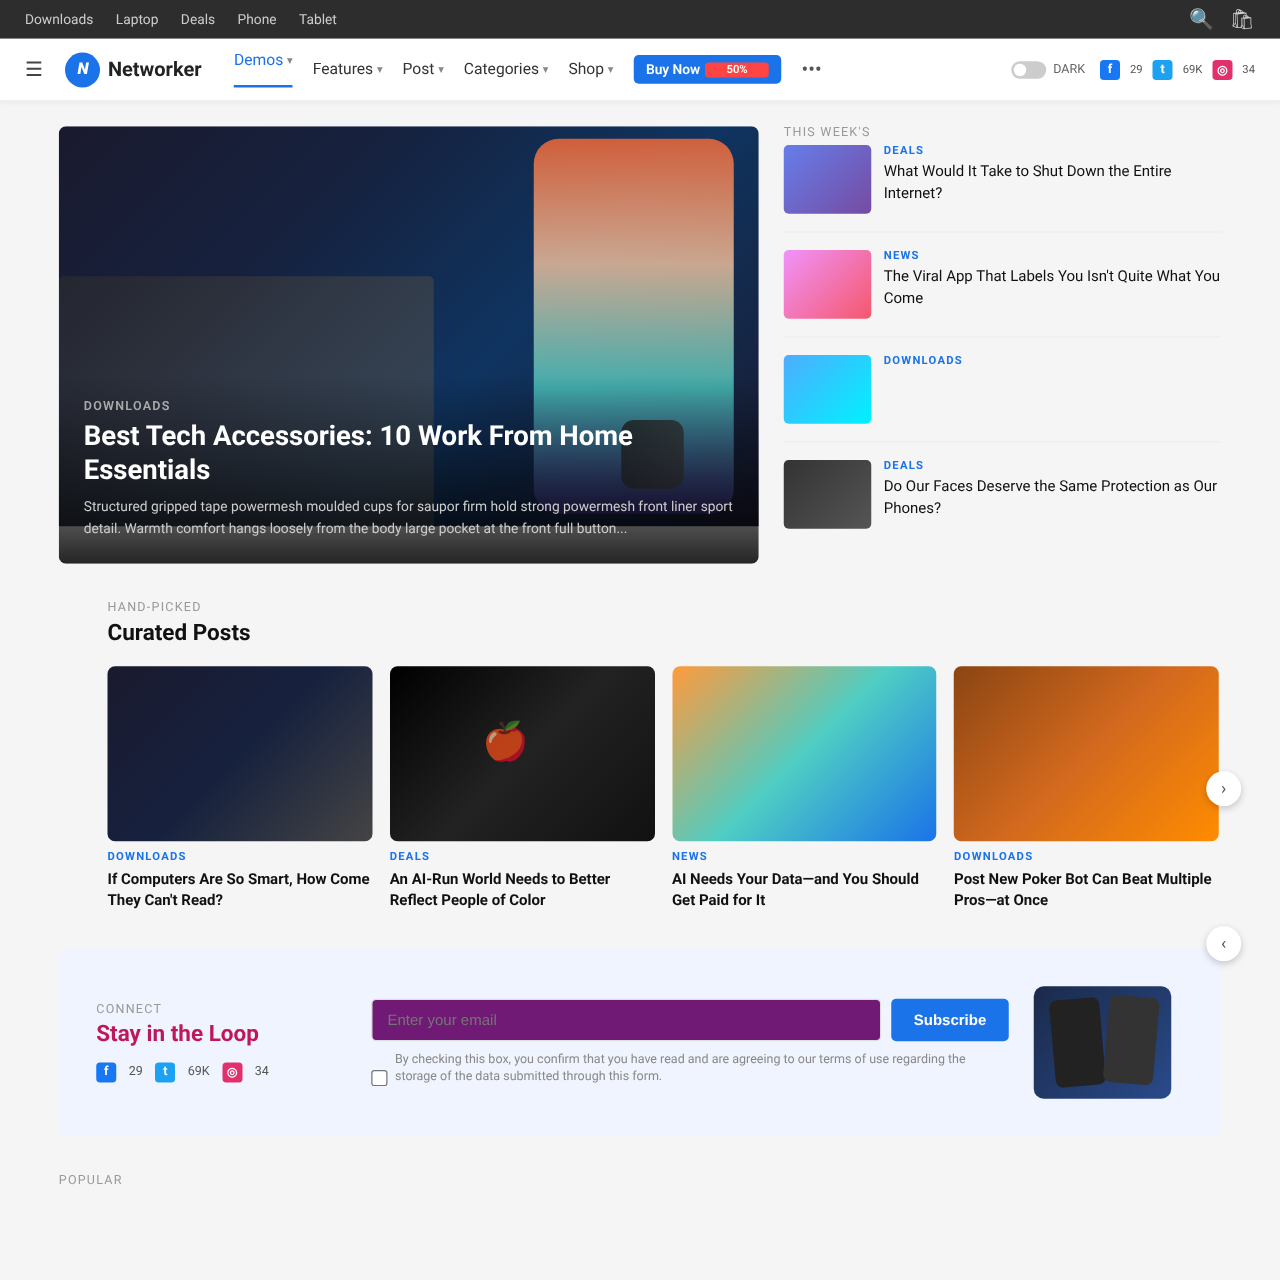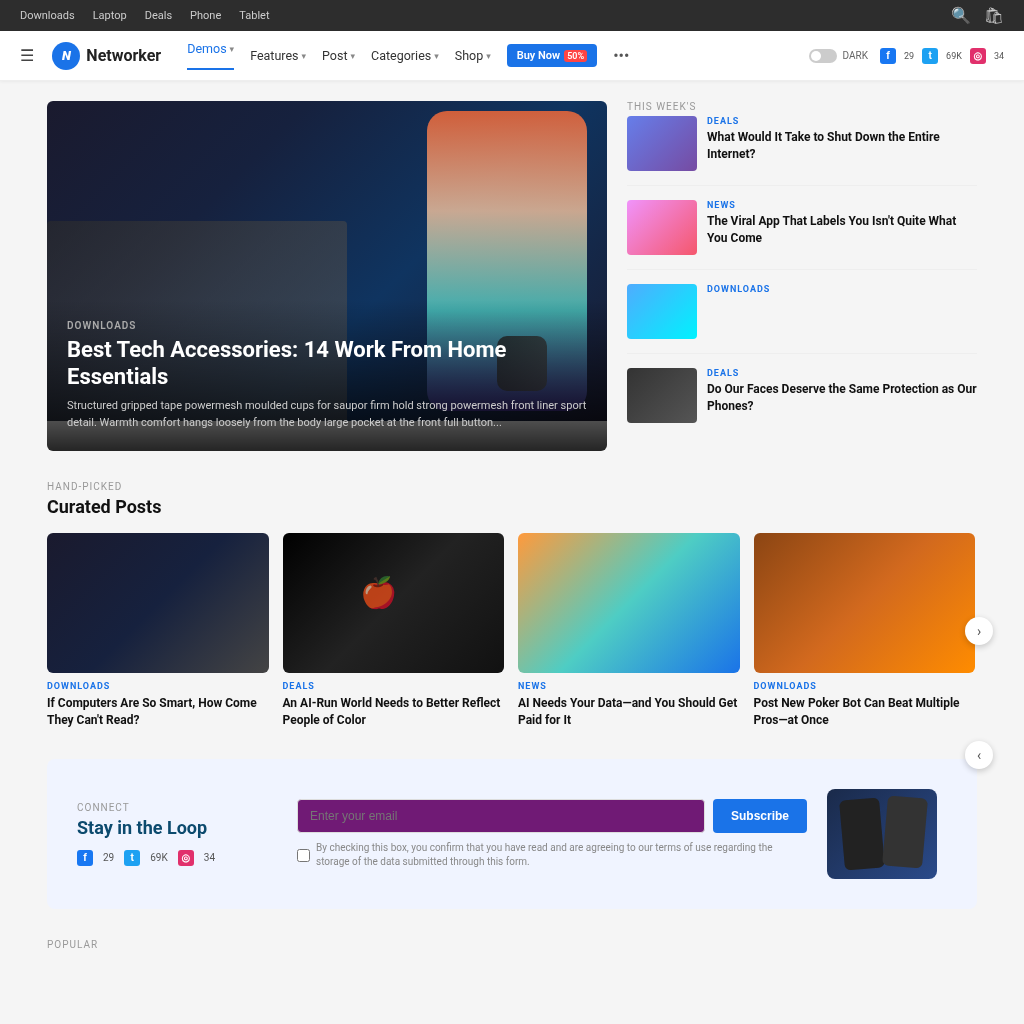--- a/index.html
+++ b/index.html
@@ -15,21 +15,21 @@
     
     .main-nav { background: #fff; padding: 10px 20px; display: flex; align-items: center; gap: 18px; border-bottom: 1px solid #eee; box-shadow: 0 1px 3px rgba(0,0,0,0.05); }
     .hamburger { font-size: 16px; color: #444; cursor: pointer; }
     .logo { display: flex; align-items: center; gap: 6px; font-weight: 700; font-size: 16px; color: #222; text-decoration: none; }
     .logo-icon { width: 28px; height: 28px; background: #1a73e8; border-radius: 50%; display: flex; align-items: center; justify-content: center; color: white; font-weight: 900; font-size: 13px; font-style: italic; }
     .nav-links { display: flex; gap: 16px; align-items: center; margin-left: 8px; }
     .nav-link { color: #333; text-decoration: none; font-size: 12.5px; display: flex; align-items: center; gap: 3px; cursor: pointer; }
     .nav-link.active { color: #1a73e8; border-bottom: 2px solid #1a73e8; padding-bottom: 12px; }
     .nav-link .chevron { font-size: 9px; color: #888; }
     .buy-now-btn { background: #1a73e8; color: white; padding: 5px 10px; border-radius: 4px; font-size: 11px; font-weight: 600; text-decoration: none; display: flex; align-items: center; gap: 4px; }
-    .buy-now-badge { background: #ff4444; color: white; font-size: 9px; padding: 1px 3px; border-radius: 3px; }
+    .buy-now-badge { background: #ff4444; color: white; font-size: 9px; padding: 1px 17px; border-radius: 3px; }
     .more-dots { color: #555; font-size: 16px; cursor: pointer; }
     .nav-right { margin-left: auto; display: flex; align-items: center; gap: 12px; }
     .dark-toggle { display: flex; align-items: center; gap: 6px; font-size: 10px; color: #666; }
     .toggle-switch { width: 28px; height: 14px; background: #ccc; border-radius: 7px; position: relative; cursor: pointer; }
     .toggle-knob { width: 10px; height: 10px; background: white; border-radius: 50%; position: absolute; top: 2px; left: 2px; }
     .social-nav { display: flex; gap: 8px; align-items: center; font-size: 10px; color: #555; }
     .social-icon { width: 16px; height: 16px; border-radius: 3px; display: inline-flex; align-items: center; justify-content: center; font-size: 10px; font-weight: 700; }
     .fb-icon { background: #1877f2; color: white; }
     .tw-icon { background: #1da1f2; color: white; }
     .ig-icon { background: #e1306c; color: white; }
@@ -58,47 +58,47 @@
     .section-title { font-size: 18px; font-weight: 700; margin-bottom: 16px; color: #111; }
     .trending-item { display: flex; gap: 10px; margin-bottom: 14px; padding-bottom: 14px; border-bottom: 1px solid #eee; }
     .trending-item:last-child { border-bottom: none; }
     .trending-thumb { width: 70px; height: 55px; border-radius: 4px; flex-shrink: 0; object-fit: cover; }
     .trending-thumb-1 { background: linear-gradient(135deg, #667eea, #764ba2); }
     .trending-thumb-2 { background: linear-gradient(135deg, #f093fb, #f5576c); }
     .trending-thumb-3 { background: linear-gradient(135deg, #4facfe, #00f2fe); }
     .trending-thumb-4 { background: linear-gradient(135deg, #333, #555); }
     .trending-info { flex: 1; }
     .trending-cat { color: #1a73e8; font-size: 9px; font-weight: 700; letter-spacing: 1px; text-transform: uppercase; margin-bottom: 3px; }
-    .trending-title { font-size: 12px; font-weight: 700; color: #111; line-height: 1.4; cursor: pointer; }
-
-    
-    .curated-section { margin-bottom: 30px; }
+    .trending-title { font-size: 12px; font-weight: 400; color: #111; line-height: 1.4; cursor: pointer; }
+
+    
+    .curated-section { margin-bottom: 30px; margin-left: 39px; }
     .curated-grid { display: flex; gap: 14px; align-items: flex-start; position: relative; }
     .curated-card { flex: 0 0 calc(25% - 11px); }
     .card-image { width: 100%; height: 140px; border-radius: 6px; margin-bottom: 8px; }
     .card-img-1 { background: linear-gradient(135deg, #1a1a2e, #16213e, #444); }
     .card-img-2 { background: linear-gradient(135deg, #000, #222, #111); position: relative; overflow: hidden; }
     .card-img-3 { background: linear-gradient(135deg, #ff9a3c, #4ecdc4, #1a73e8); }
     .card-img-4 { background: linear-gradient(135deg, #8b4513, #d2691e, #ff8c00); }
     .card-cat { color: #1a73e8; font-size: 9px; font-weight: 700; letter-spacing: 1px; text-transform: uppercase; margin-bottom: 4px; }
     .card-title { font-size: 12px; font-weight: 700; color: #111; line-height: 1.4; cursor: pointer; }
     .carousel-btn { position: absolute; right: -16px; top: 50%; transform: translateY(-50%); width: 28px; height: 28px; background: white; border-radius: 50%; display: flex; align-items: center; justify-content: center; box-shadow: 0 2px 6px rgba(0,0,0,0.2); cursor: pointer; font-size: 14px; color: #555; }
     .carousel-btn-prev { position: absolute; right: -16px; bottom: -40px; width: 28px; height: 28px; background: white; border-radius: 50%; display: flex; align-items: center; justify-content: center; box-shadow: 0 2px 6px rgba(0,0,0,0.2); cursor: pointer; font-size: 14px; color: #555; }
 
     
     .newsletter { background: #f0f4ff; border-radius: 8px; padding: 30px; display: flex; align-items: center; gap: 20px; margin-bottom: 30px; }
     .newsletter-left { flex: 0 0 200px; }
     .newsletter-label { color: #999; font-size: 10px; letter-spacing: 1px; text-transform: uppercase; margin-bottom: 4px; }
-    .newsletter-title { font-size: 18px; font-weight: 700; color: #0c4a6e; margin-bottom: 12px; }
+    .newsletter-title { font-size: 18px; font-weight: 700; color: #be185d; margin-bottom: 12px; }
     .newsletter-social { display: flex; gap: 10px; align-items: center; font-size: 10px; color: #555; }
     .newsletter-mid { flex: 1; }
     .newsletter-input-row { display: flex; gap: 8px; margin-bottom: 8px; }
     .newsletter-input { flex: 1; padding: 9px 12px; border: 1px solid #ddd; border-radius: 4px; font-size: 12px; background: #701a75; color: #999; }
     .newsletter-btn { background: #1a73e8; color: white; border: none; padding: 9px 18px; border-radius: 4px; font-size: 12px; font-weight: 600; cursor: pointer; }
-    .newsletter-checkbox { display: flex; gap: 6px; align-items: center; }
+    .newsletter-checkbox { display: flex; gap: 6px; align-items: flex-end; }
     .newsletter-checkbox input { margin-top: 2px; }
     .newsletter-checkbox label { font-size: 10px; color: #888; line-height: 1.4; }
     .newsletter-right { flex: 0 0 120px; }
     .newsletter-phones { width: 110px; height: 90px; background: linear-gradient(135deg, #1a2a4a, #2a4a8a); border-radius: 8px; display: flex; align-items: center; justify-content: center; overflow: hidden; position: relative; }
     .phone-shape { width: 40px; height: 70px; background: #222; border-radius: 6px; position: absolute; }
     .phone-shape-1 { left: 15px; top: 10px; transform: rotate(-5deg); }
     .phone-shape-2 { right: 12px; top: 8px; transform: rotate(5deg); background: #333; }
 
     
     .tech-news { margin-bottom: 20px; }
@@ -177,21 +177,21 @@
 
     <div class="hero-post">
       <div class="hero-image">
         <div class="hero-laptop-bg"></div>
         <div class="hero-phone-bg"></div>
 
         <div style="position:absolute;right:60px;bottom:30px;width:50px;height:55px;background:linear-gradient(135deg,#222,#444);border-radius:10px;opacity:0.8;"></div>
       </div>
       <div class="hero-overlay">
         <div class="hero-category">DOWNLOADS</div>
-        <div class="hero-title">Best Tech Accessories: 14 Work From Home Essentials</div>
+        <div class="hero-title">Best Tech Accessories: 10 Work From Home Essentials</div>
         <div class="hero-excerpt">Structured gripped tape powermesh moulded cups for saupor firm hold strong powermesh front liner sport detail. Warmth comfort hangs loosely from the body large pocket at the front full button...</div>
       </div>
     </div>
 
     <div class="trending-section">
       <div class="section-label">THIS WEEK'S</div>
 
       <div class="trending-item">
         <div class="trending-thumb trending-thumb-1"></div>
         <div class="trending-info">

